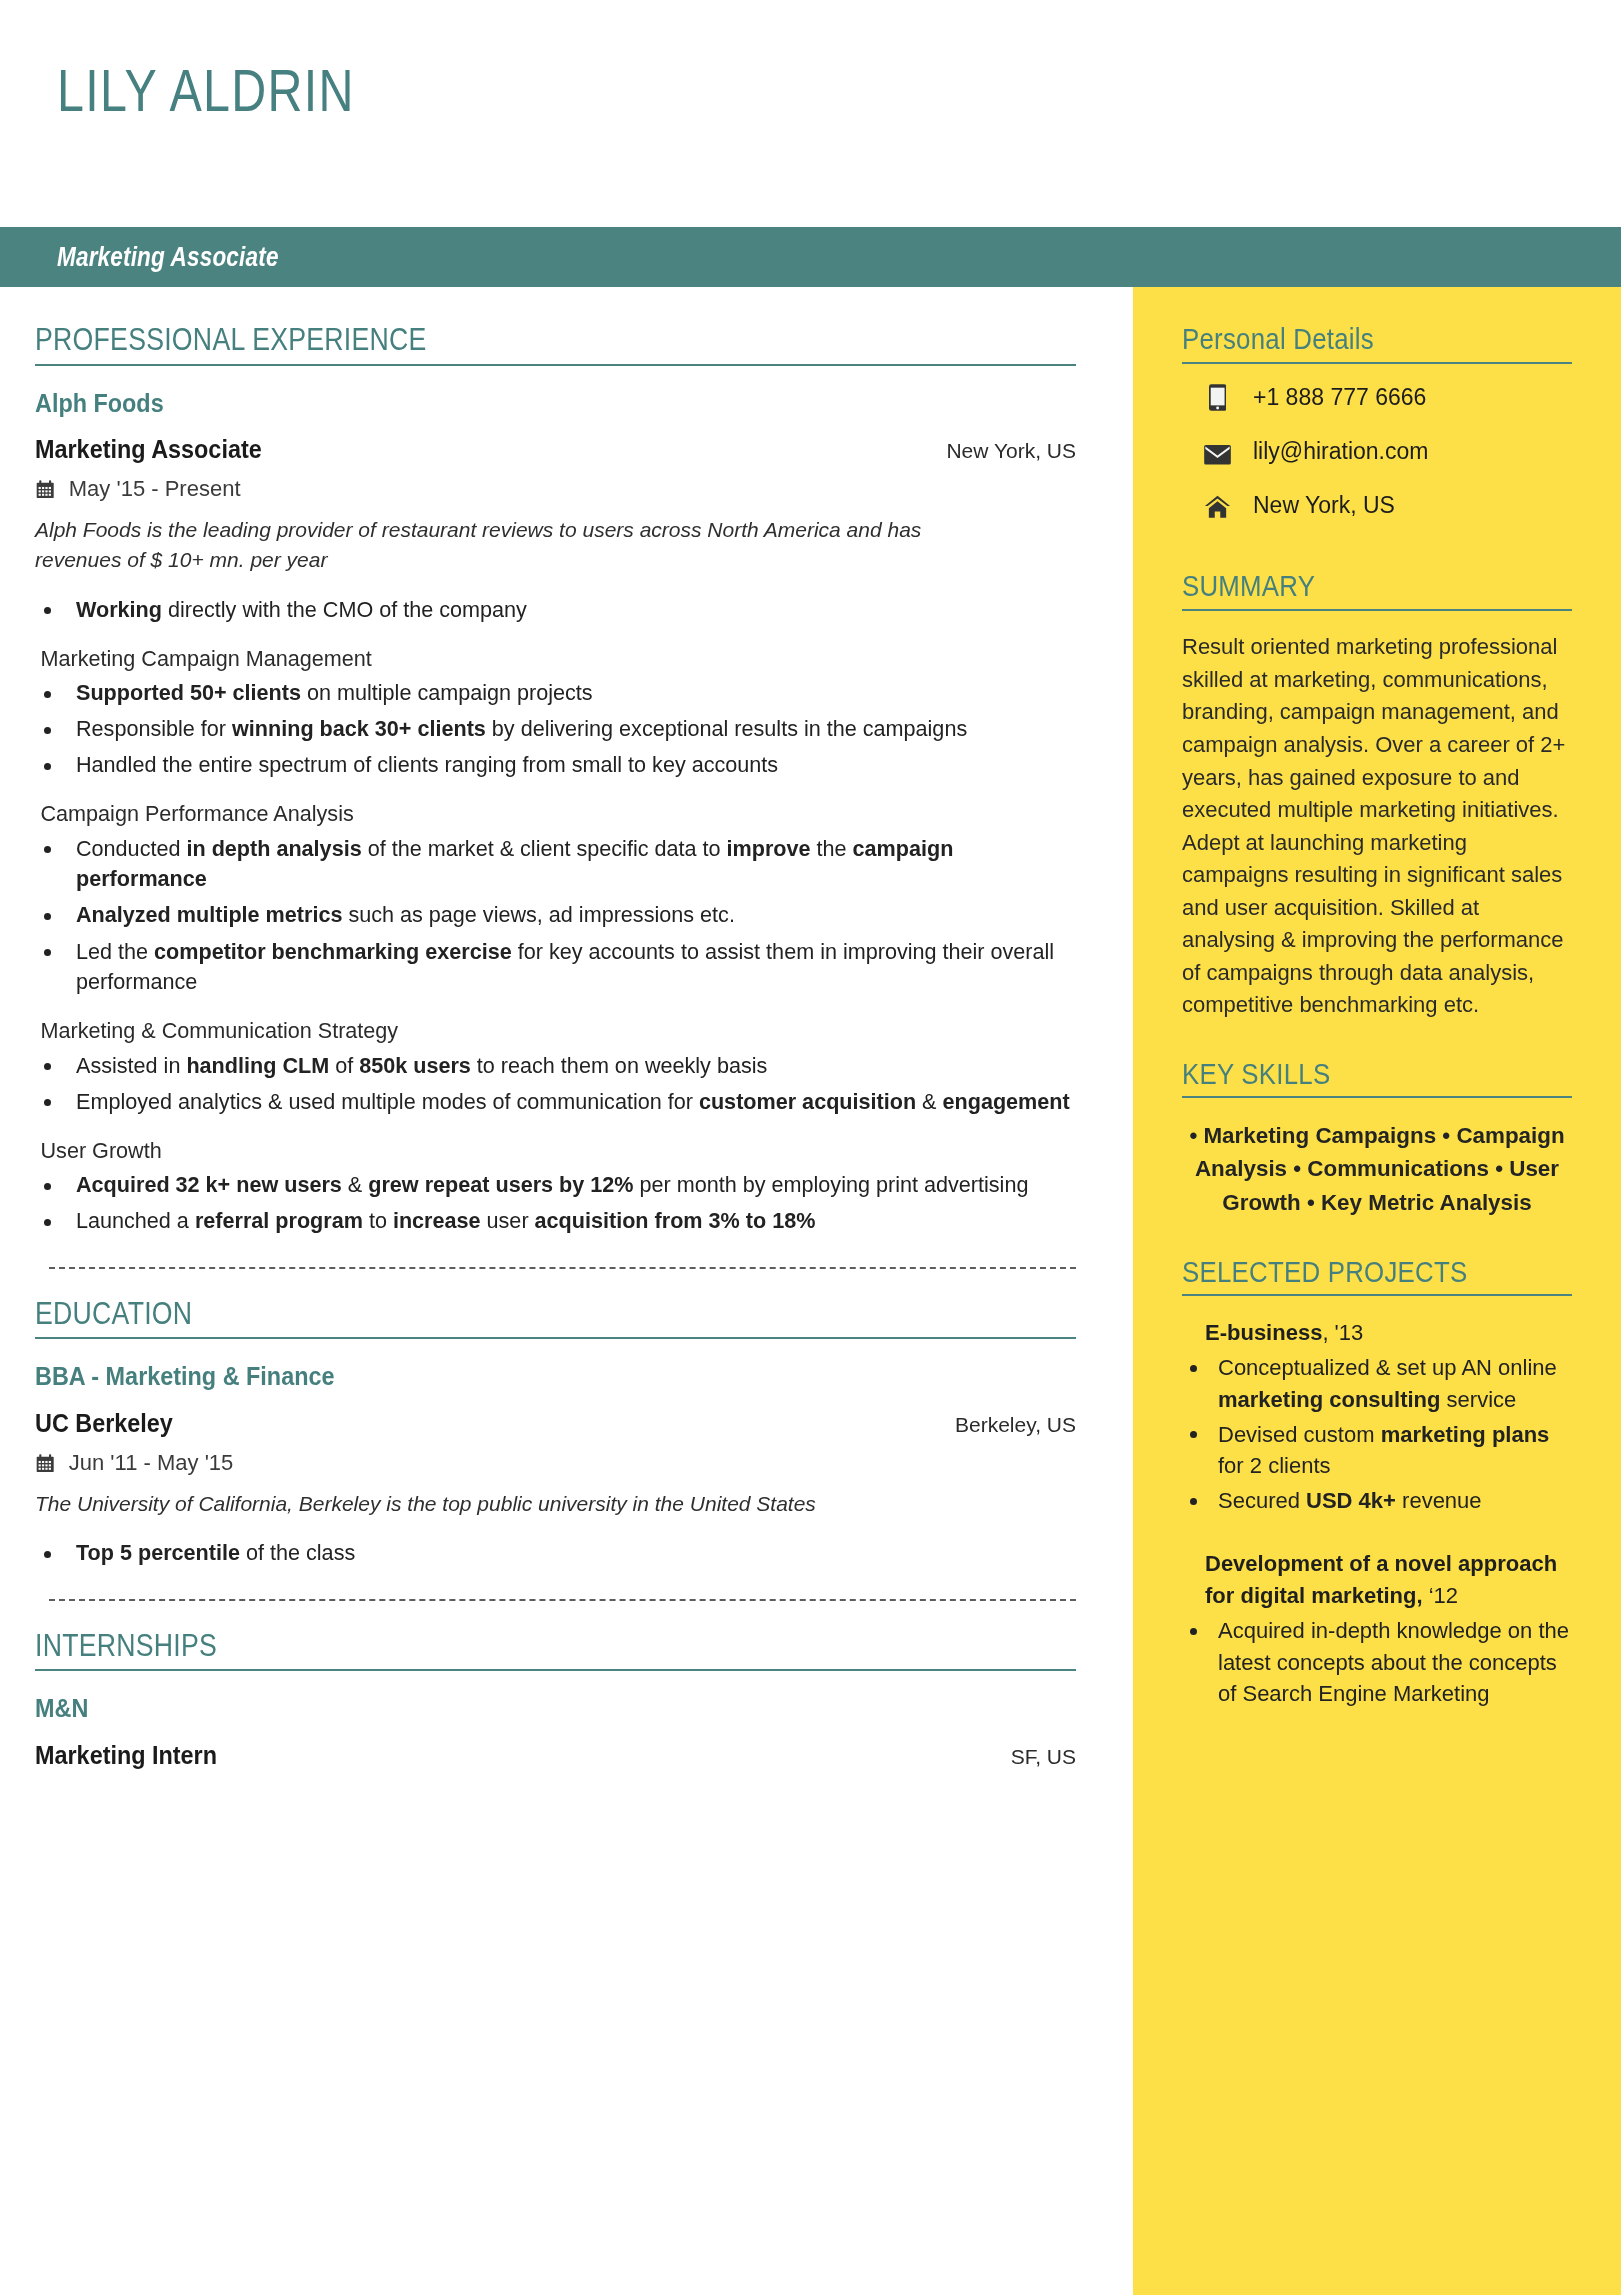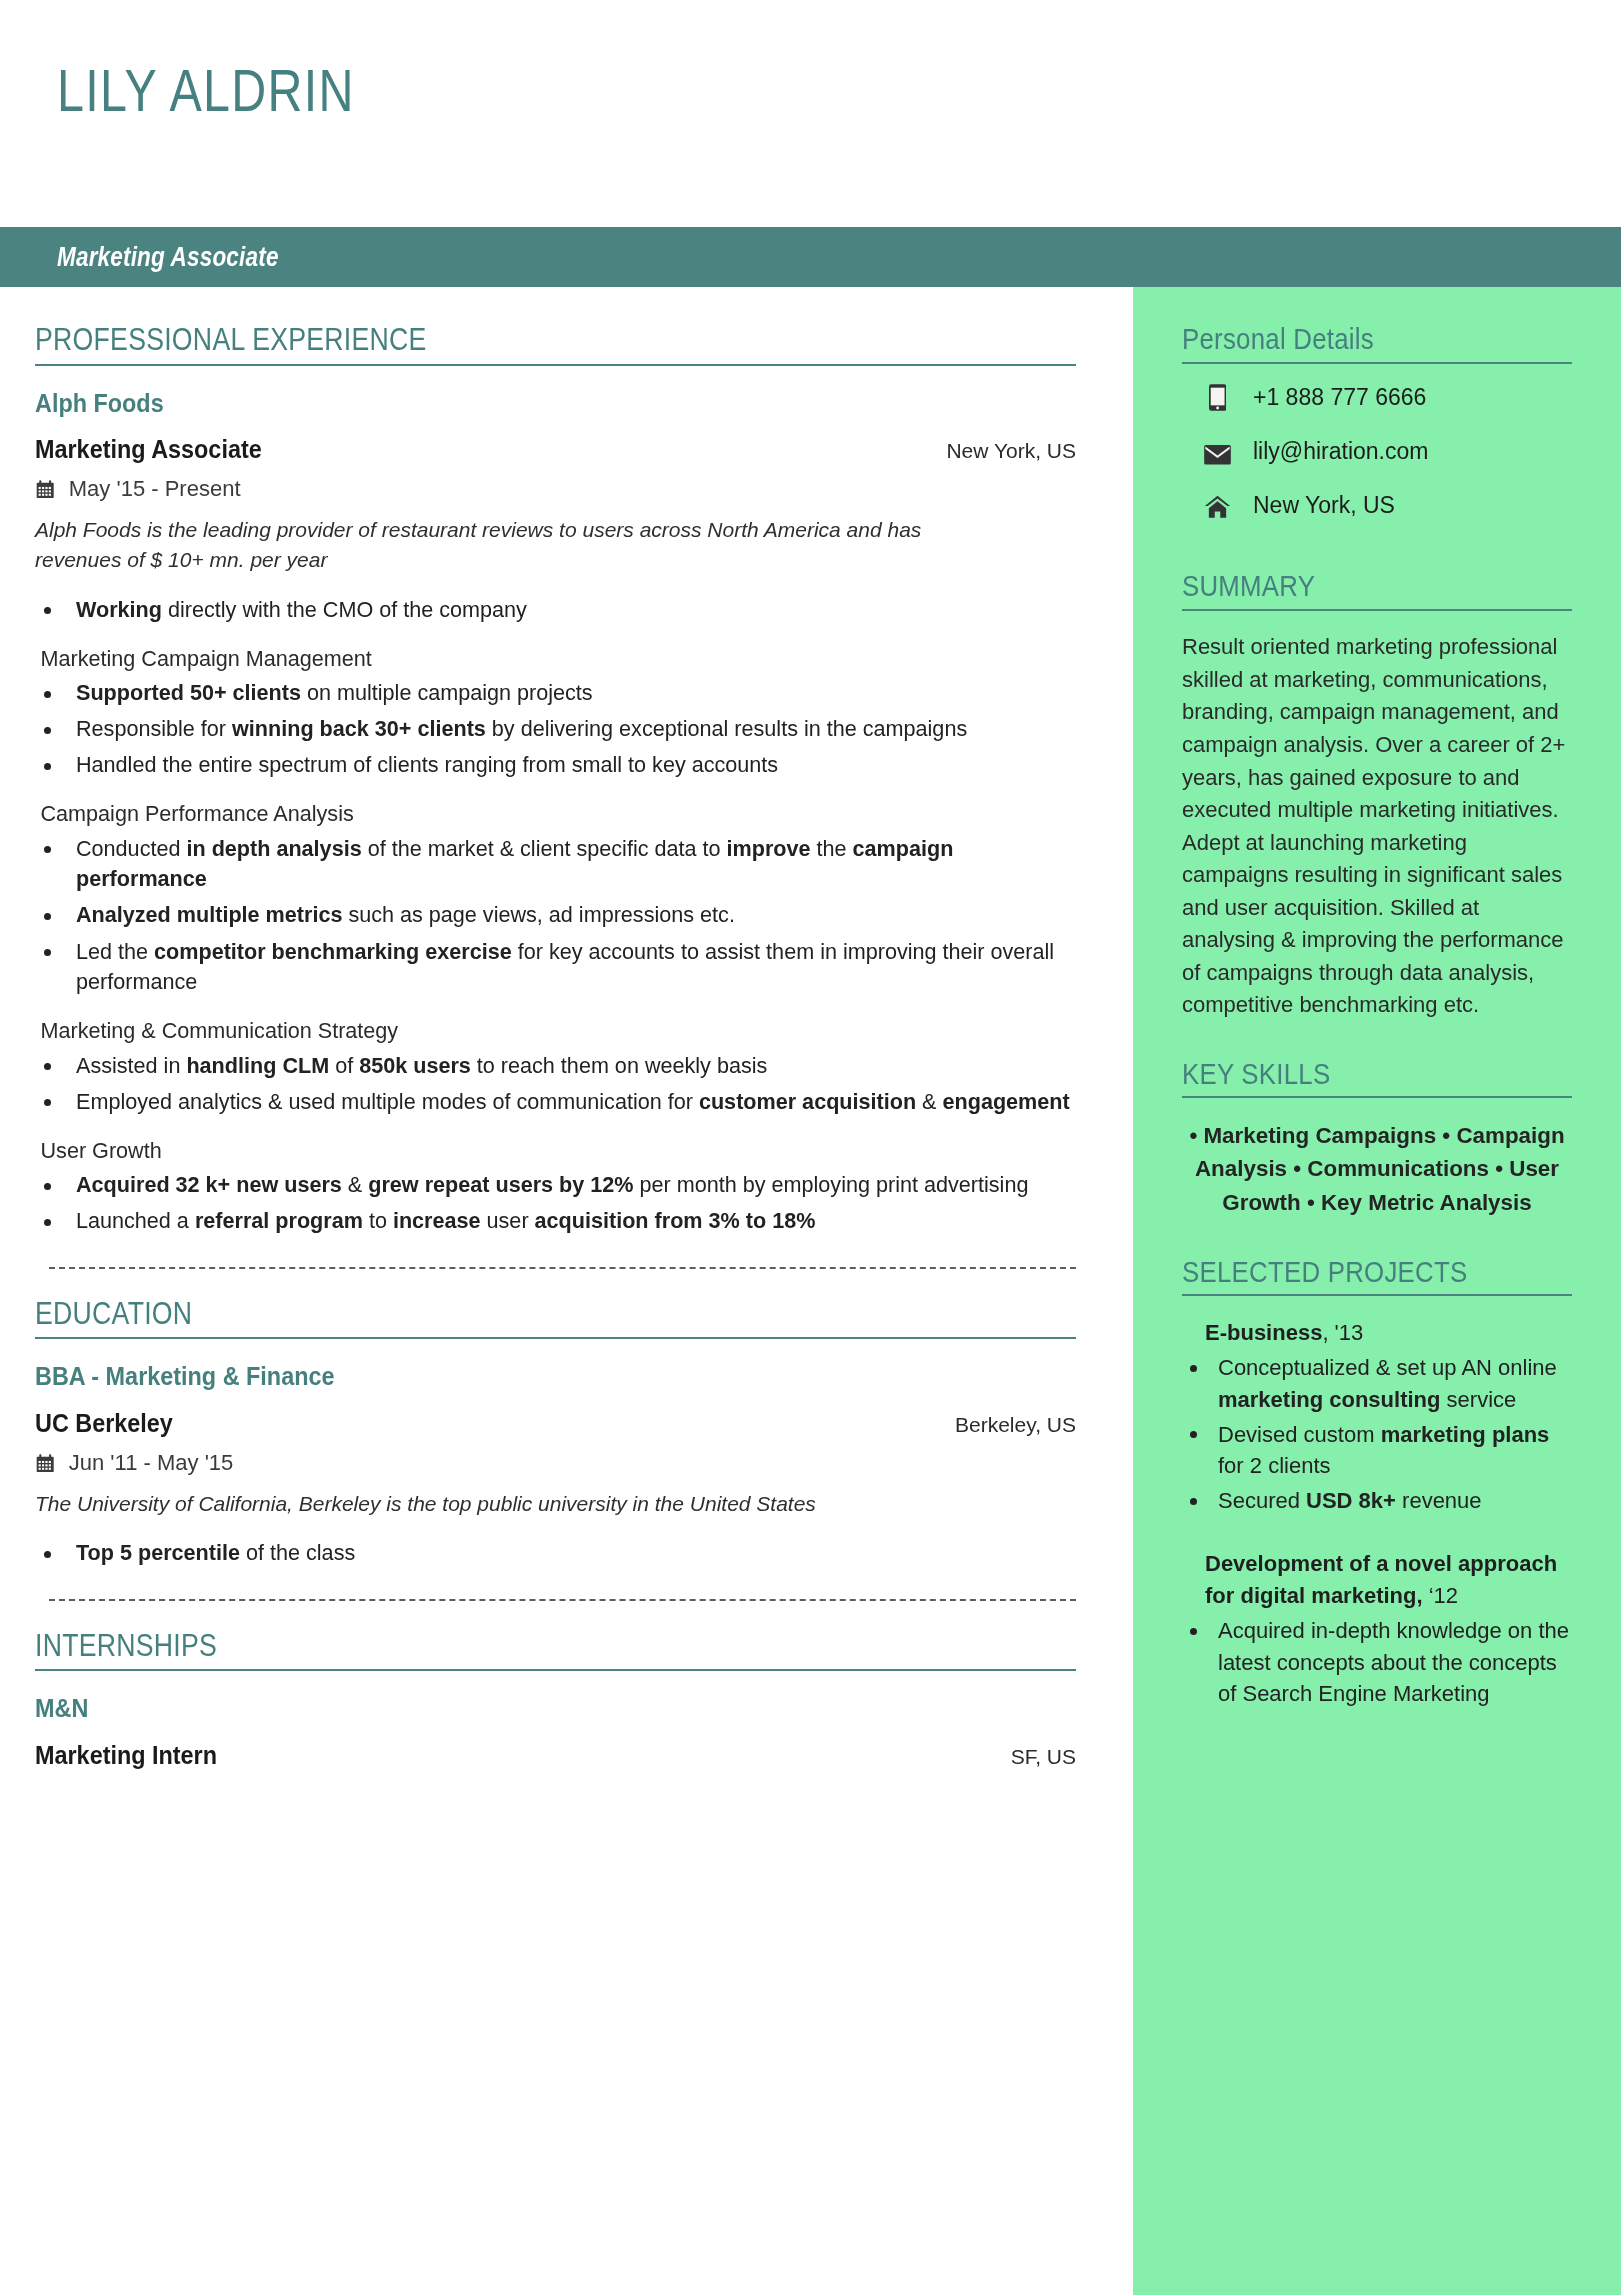--- a/index.html
+++ b/index.html
@@ -39,21 +39,21 @@
     transform: scaleX(0.82);
     transform-origin: left center;
     letter-spacing: 0.2px;
   }
 
   
   .body-wrap { display: flex; align-items: flex-start; }
   .col-main { width: 1133px; padding: 35px 57px 0 35px; }
   .col-side {
     width: 488px;
-    background: #86efac;
+    background: #fde047;
     min-height: 2009px;
     padding: 35px 49px 31px 49px;
   }
 
   
   .sec-head {
     color: #45807e;
     font-size: 31px;
     font-weight: 400;
     letter-spacing: 0.3px;
@@ -378,21 +378,21 @@
     <div class="sec-gap"></div>
 
     <div>
       <div class="sec-head">SELECTED PROJECTS</div>
       <div class="sec-rule"></div>
       <div id="proj-list">
           <div class="proj-title"><b>E-business</b><span>, '13</span></div>
           <ul class="bl">
             <li><span>Conceptualized &amp; set up AN online </span><b>marketing consulting</b><span> service</span></li>
             <li><span>Devised custom </span><b>marketing plans</b><span> for 2 clients</span></li>
-            <li><span>Secured </span><b>USD 8k+</b><span> revenue</span></li>
+            <li><span>Secured </span><b>USD 4k+</b><span> revenue</span></li>
           </ul>
           <div class="block-gap"></div>
           <div class="proj-title"><b>Development of a novel approach for digital marketing,</b><span> ‘12</span></div>
           <ul class="bl">
             <li><span>Acquired in-depth knowledge on the latest concepts about the concepts of Search Engine Marketing</span></li>
           </ul>
         </div>
     </div>
   </div>
 </div>

